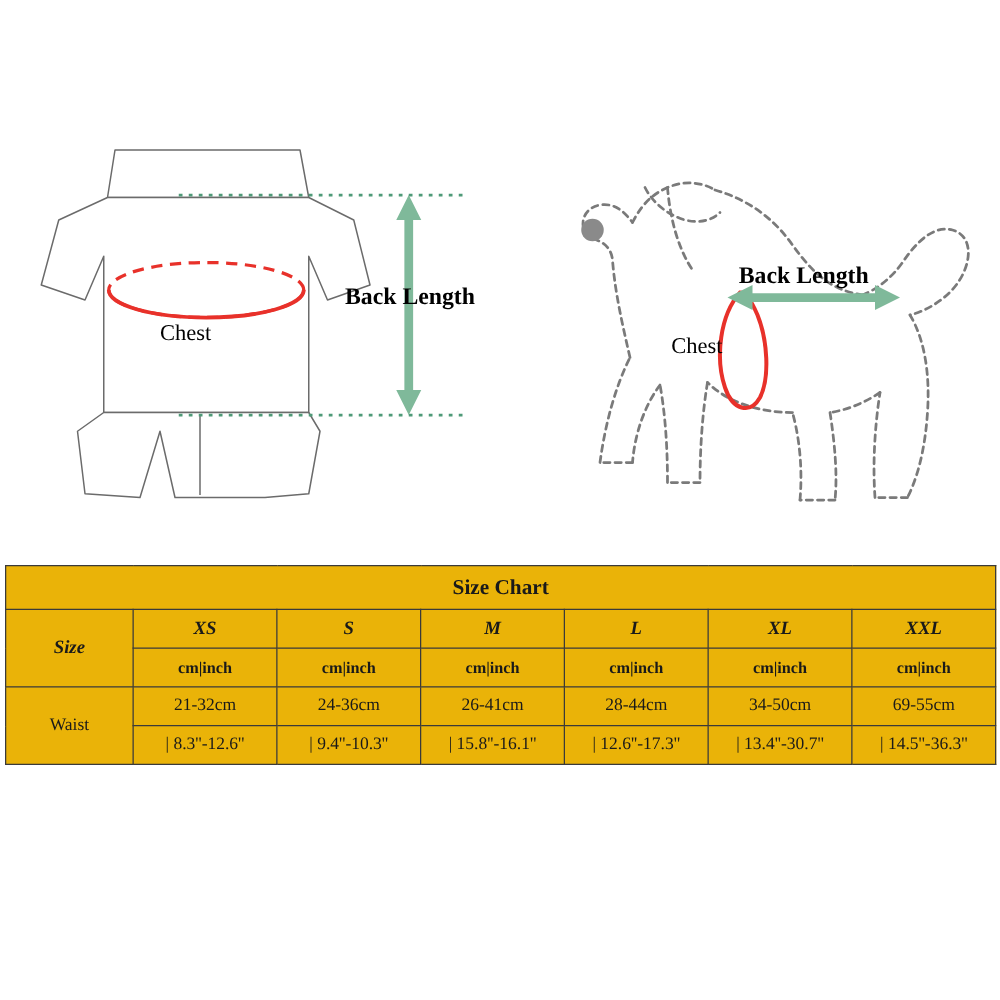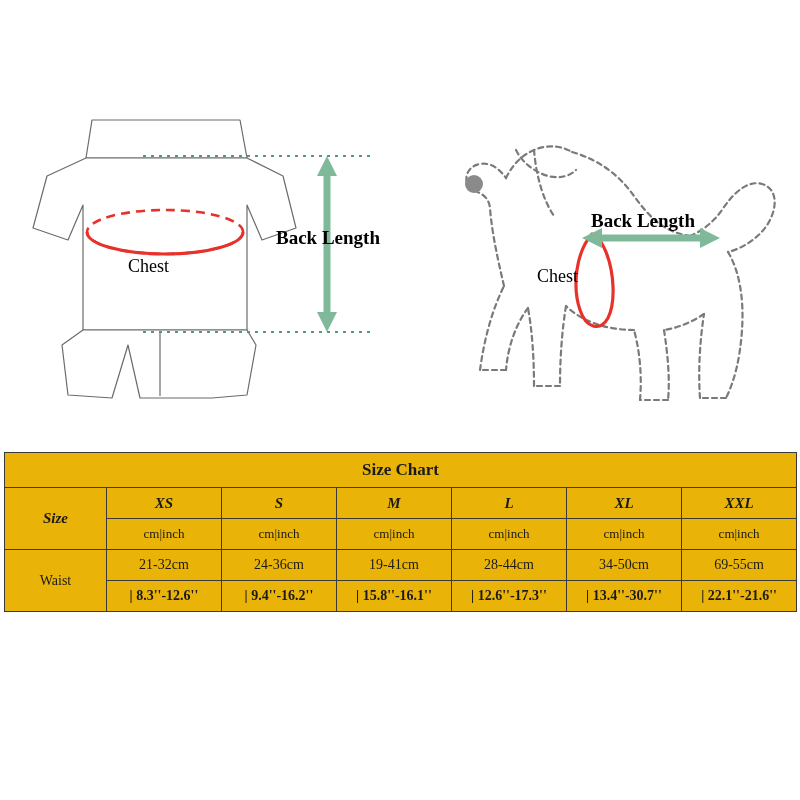--- a/index.html
+++ b/index.html
@@ -86,31 +86,31 @@
   }
   .row-size td {
     height: 30px;
     font-size: 15px;
     font-weight: bold;
     font-style: italic;
   }
   .row-unit td {
     height: 30px;
     font-size: 13px;
-    font-weight: normal;
+    font-weight: bold;
   }
   .row-waist td {
     height: 30px;
     font-size: 14px;
     font-weight: normal;
   }
   .row-waist2 td {
     height: 30px;
     font-size: 14px;
-    font-weight: bold;
+    font-weight: normal;
   }
   .cell-left {
     font-size: 14px;
     font-weight: bold;
   }
   .spanhead {
     vertical-align: middle;
   }
 </style>
 </head>
@@ -228,30 +228,30 @@
           <td>cm|inch</td>
           <td>cm|inch</td>
           <td>cm|inch</td>
           <td>cm|inch</td>
           <td>cm|inch</td>
         </tr>
         <tr class="row-waist">
           <td class="cell-left spanhead" rowspan="2">Waist</td>
           <td>21-32cm</td>
           <td>24-36cm</td>
-          <td>19-41cm</td>
+          <td>26-41cm</td>
           <td>28-44cm</td>
           <td>34-50cm</td>
           <td>69-55cm</td>
         </tr>
         <tr class="row-waist2">
           <td>| 8.3''-12.6''</td>
-          <td>| 9.4''-16.2''</td>
+          <td>| 9.4''-10.3''</td>
           <td>| 15.8''-16.1''</td>
           <td>| 12.6''-17.3''</td>
           <td>| 13.4''-30.7''</td>
-          <td>| 22.1''-21.6''</td>
+          <td>| 14.5''-36.3''</td>
         </tr>
       </tbody>
     </table>
   </div>
 
 </div>
 
 </body></html>

